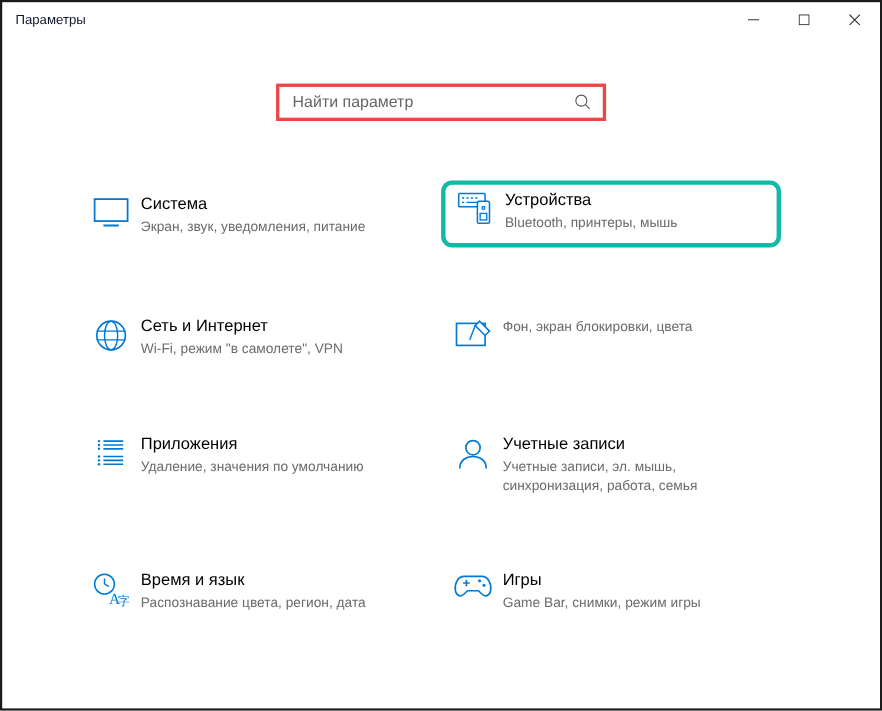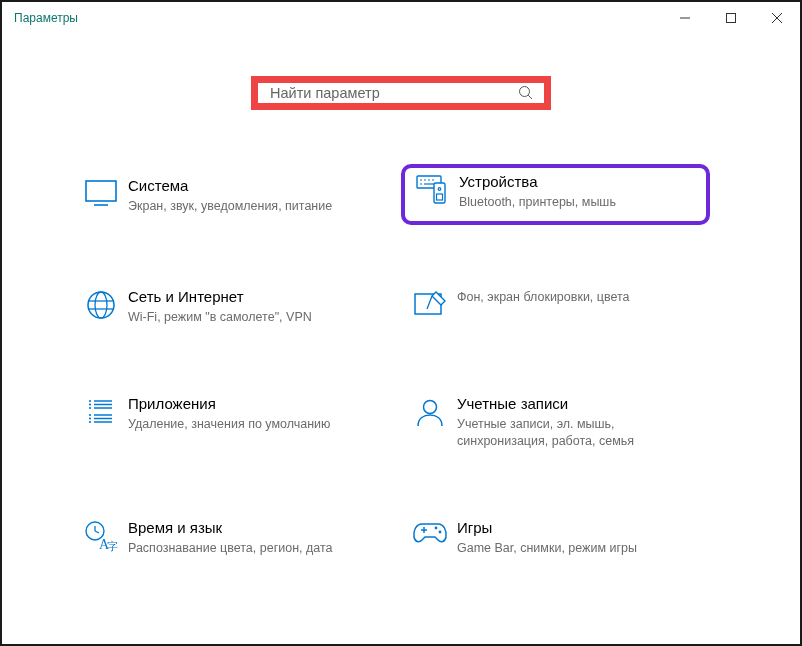--- a/index.html
+++ b/index.html
@@ -12,21 +12,21 @@
     height: 646px;
     overflow: hidden;
     border: 2px solid #1a1a1a;
   }
   .titlebar {
     height: 32px;
     display: flex;
     align-items: center;
     padding-left: 12px;
     font-size: 12px;
-    color: #0f766e;
+    color: #0f172a;
   }
   .titlebar-buttons {
     margin-left: auto;
     display: flex;
   }
   .tb-btn {
     width: 46px;
     height: 32px;
     display: flex;
     align-items: center;
@@ -35,21 +35,21 @@
     font-size: 10px;
   }
   .search-wrap {
     display: flex;
     justify-content: center;
     margin-top: 42px;
   }
   .search {
     width: 300px;
     height: 34px;
-    border: 7px solid #ef4444;
+    border: 3px solid #ef4444;
     display: flex;
     align-items: center;
     padding: 0 10px;
     color: #666;
     font-size: 14.5px;
   }
   .search input {
     border: none;
     outline: none;
     flex: 1;
@@ -67,21 +67,21 @@
     display: flex;
     margin-bottom: 56px;
   }
   .tile {
     display: flex;
     width: 310px;
     padding: 6px 6px;
     margin-right: 20px;
   }
   .tile.highlight {
-    border: 4px solid #6d28d9;
+    border: 4px solid #14b8a6;
     border-radius: 10px;
     padding: 4px 4px 10px 4px;
     margin-top: -6px;
   }
   .tile-icon {
     width: 46px;
     flex: 0 0 46px;
     display: flex;
     justify-content: center;
     padding-top: 2px;

